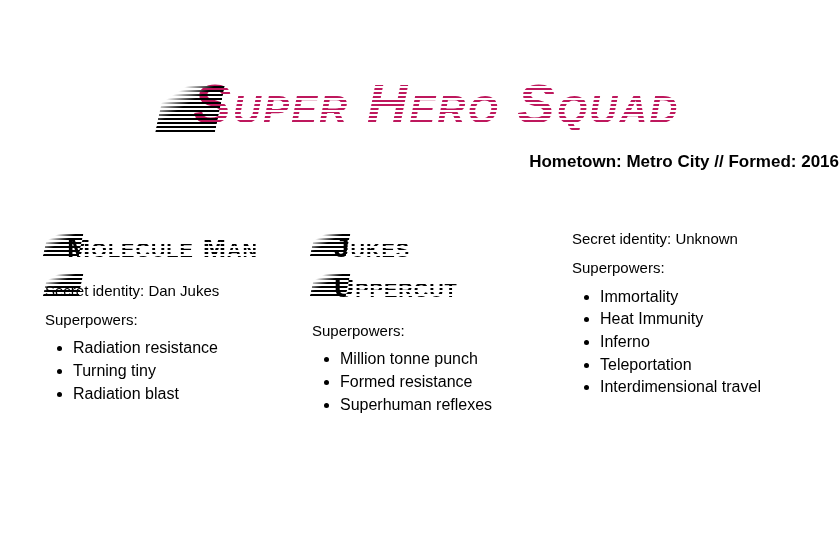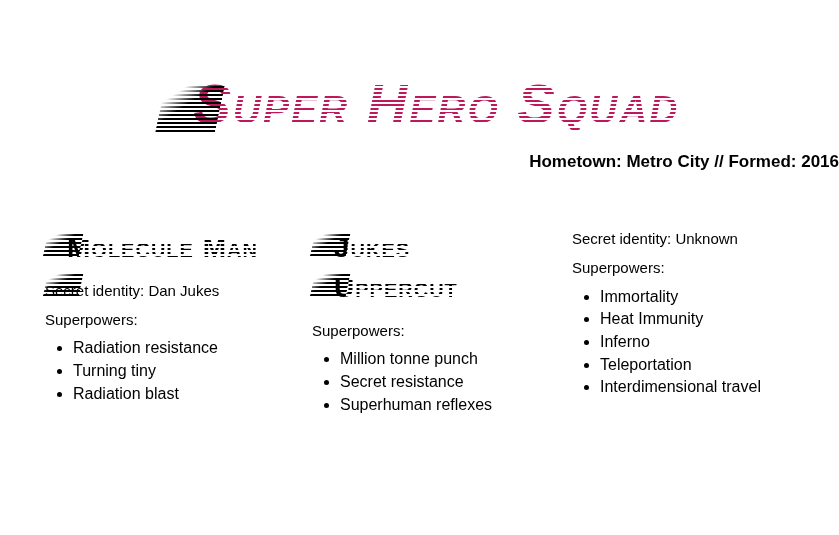--- a/index.html
+++ b/index.html
@@ -193,21 +193,21 @@
 
   <div class="hero-col c2">
     <h2 class="hero-name">
       <span class="trail-sm"></span>
       <span class="trail-sm2"></span>
       <span class="glyphs">Jukes Uppercut</span>
     </h2>
     <p class="hero-line">Superpowers:</p>
     <ul class="power-list">
       <li>Million tonne punch</li>
-      <li>Secret resistance</li>
+      <li>Formed resistance</li>
       <li>Superhuman reflexes</li>
     </ul>
   </div>
 
   <div class="hero-col c3">
     <p class="hero-line">Secret identity: Unknown</p>
     <p class="hero-line">Superpowers:</p>
     <ul class="power-list">
       <li>Immortality</li>
       <li>Heat Immunity</li>

